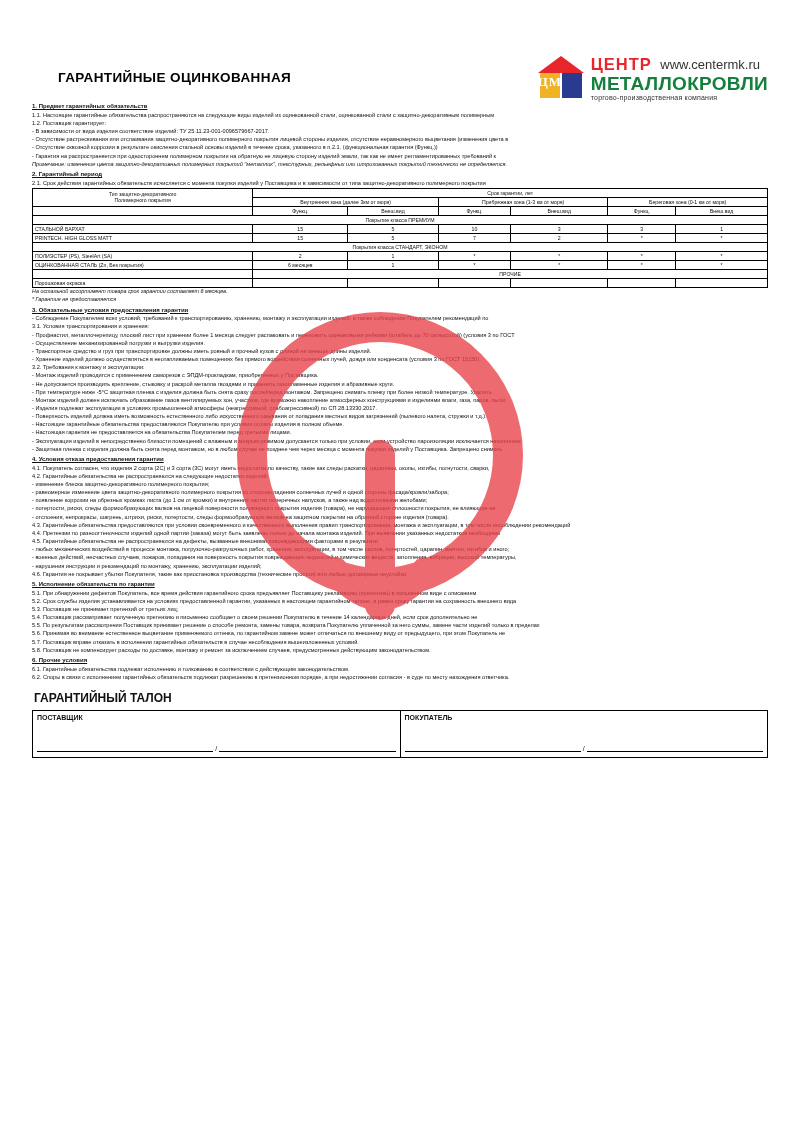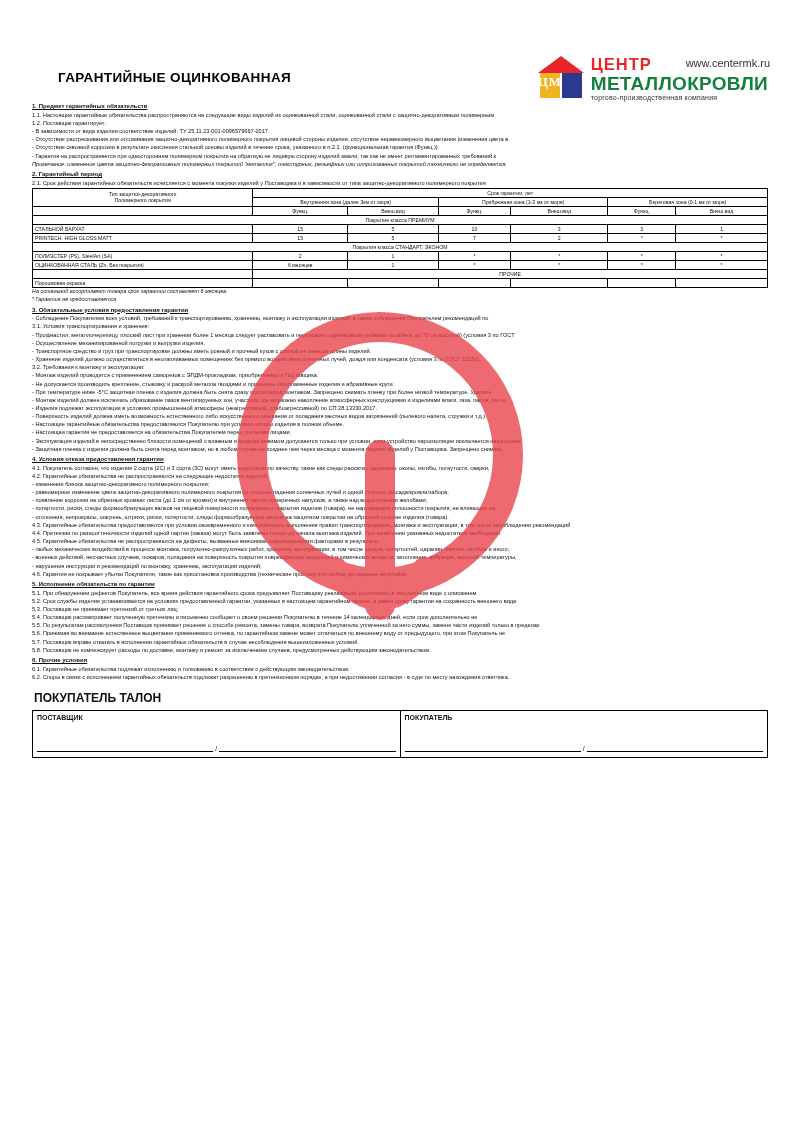--- a/index.html
+++ b/index.html
@@ -96,23 +96,23 @@
     letter-spacing: 0.3px;
   }
   .logo-text .l3 {
     font-size: 7px;
     color: #333;
     letter-spacing: 0.2px;
     margin-top: 1px;
   }
   .logo-url {
     position: absolute;
-    right: 2px;
+    right: 12px;
     top: 29px;
-    font-size: 11px;
+    font-size: 13px;
     color: #333;
   }
   
   .doc-body {
     position: relative;
     font-size: 5.6px;
     line-height: 1.46;
     color: #111;
     padding: 0 4px;
   }
@@ -360,21 +360,21 @@
       <p class="p">5.4. Поставщик рассматривает полученную претензию и письменно сообщает о своем решении Покупателю в течение 14 календарных дней, если срок дополнительно не</p>
       <p class="p">5.5. По результатам рассмотрения Поставщик принимает решение о способе ремонта, замены товара, возврата Покупателю уплаченной за него суммы, замене части изделий только в пределах</p>
       <p class="p">5.6. Принимая во внимание естественное выцветание применяемого оттенка, по гарантийном замене может отличаться по внешнему виду от предыдущего, при этом Покупатель не</p>
       <p class="p">5.7. Поставщик вправе отказать в исполнении гарантийных обязательств в случае несоблюдения вышеизложенных условий.</p>
       <p class="p">5.8. Поставщик не компенсирует расходы по доставке, монтажу и ремонт за исключением случаев, предусмотренных действующим законодательством.</p>
 
       <div class="sec-h">6. Прочие условия</div>
       <p class="p">6.1. Гарантийные обязательства подлежат исполнению и толкованию в соответствии с действующим законодательством.</p>
       <p class="p">6.2. Споры в связи с исполнением гарантийных обязательств подлежат разрешению в претензионном порядке, а при недостижении согласия - в суде по месту нахождения ответчика.</p>
 
-      <div class="talon-title">ПОКУПАТЕЛЬ ТАЛОН</div>
+      <div class="talon-title">ГАРАНТИЙНЫЙ ТАЛОН</div>
       <div class="talon">
         <div class="col">
           <div class="cap">ПОСТАВЩИК</div>
           <div class="lines">
             <div class="ln" style="flex:1 1 46%"></div>
             <div class="sl">/</div>
             <div class="ln" style="flex:1 1 46%"></div>
           </div>
         </div>
         <div class="col">

